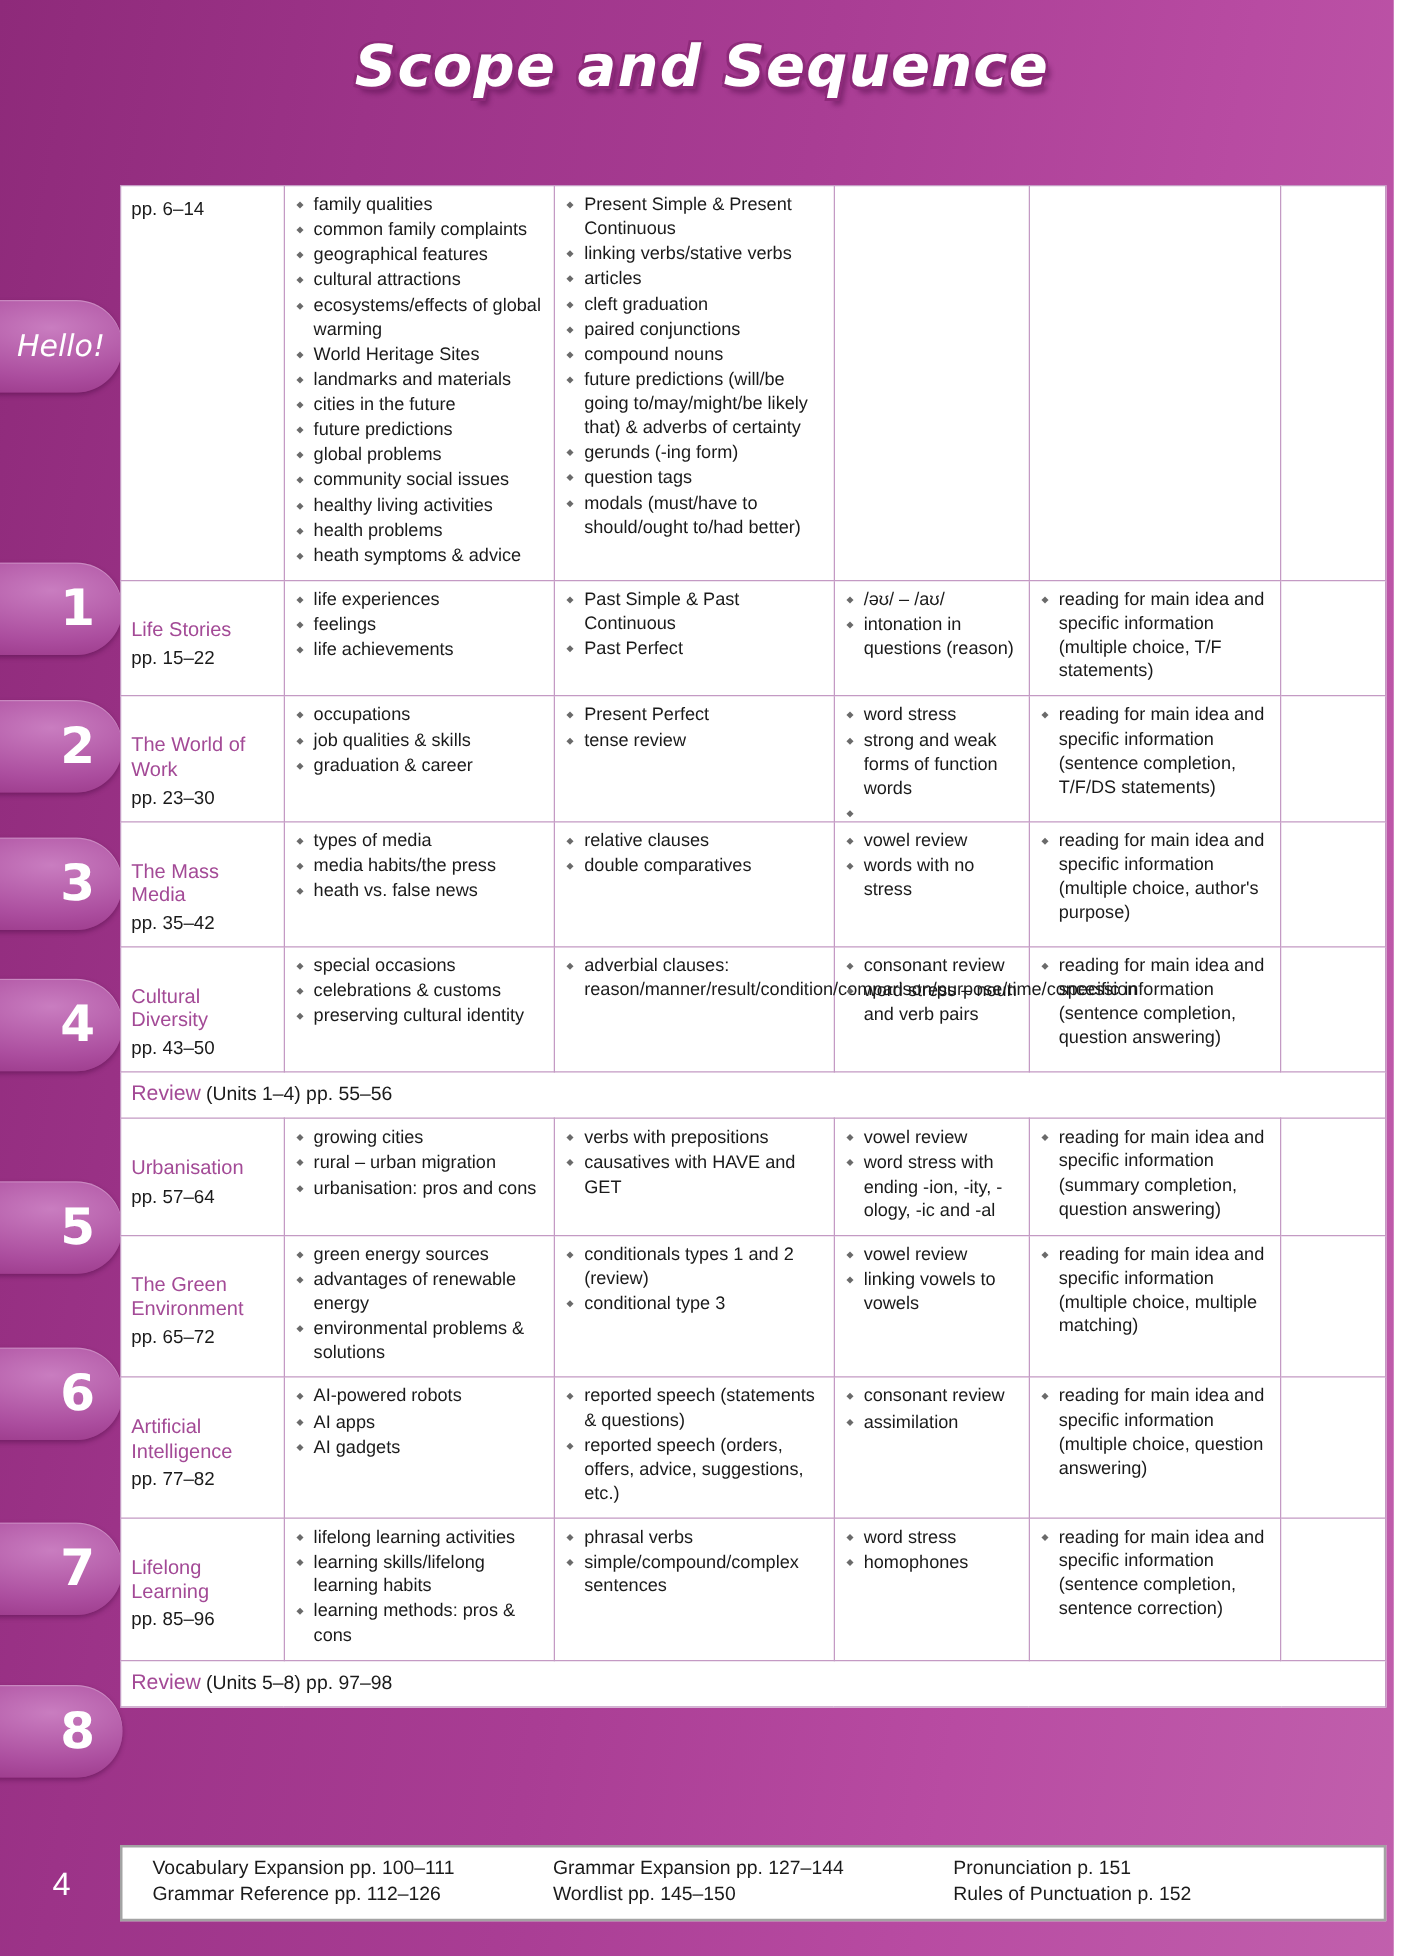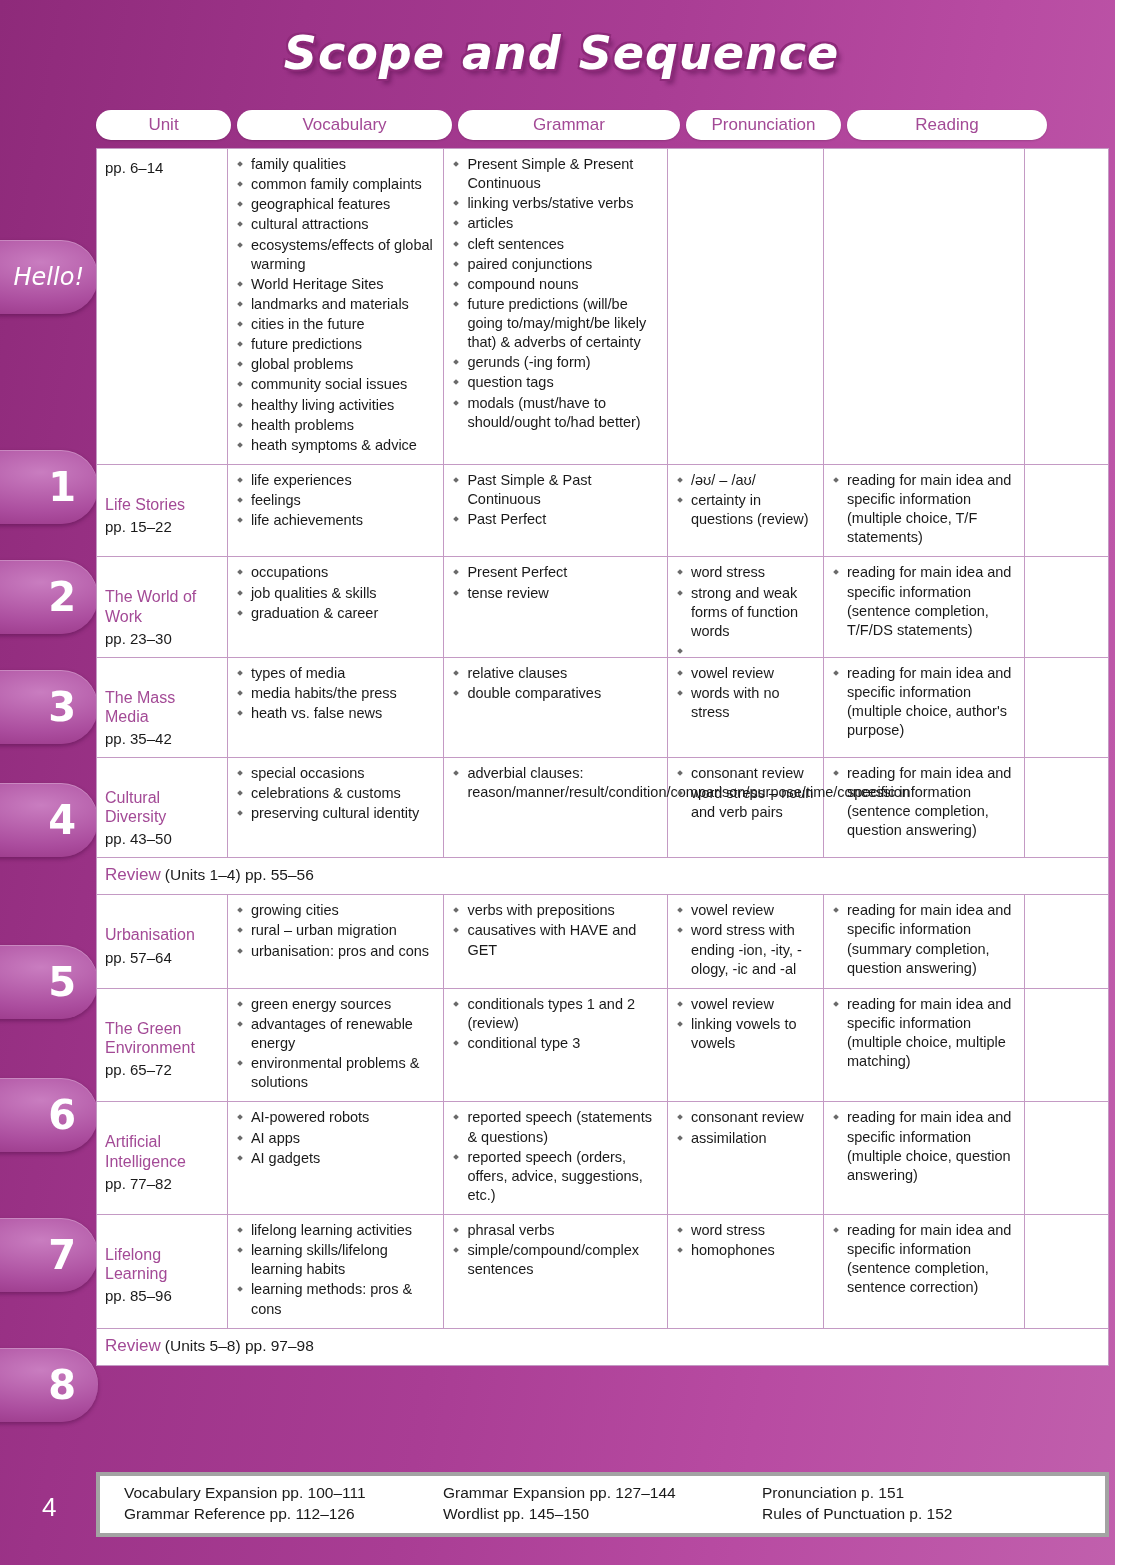--- a/index.html
+++ b/index.html
@@ -159,21 +159,21 @@
     font-weight: normal;
     padding-right: 14px;
   }
   
   .footer {
     position: absolute;
     left: 96px;
     bottom: 28px;
     width: 1013px;
     background: #ffffff;
-    border: 4px solid #a3a3a3;
+    border: 2px solid #a3a3a3;
     box-sizing: border-box;
     padding: 8px 24px 10px 24px;
     font-size: 15.5px;
     color: #1a1a1a;
   }
   .footer-grid {
     display: grid;
     grid-template-columns: 1fr 1fr 1fr;
     row-gap: 3px;
   }
@@ -186,27 +186,20 @@
   }
 </style>
 </head>
 <body>
 
 <div class="page">
   <div class="frame"></div>
 
   <div class="title">Scope and Sequence</div>
 
-  <div class="head-row">
-    <div class="head-pill" style="left:0px; width:135px;">Unit</div>
-    <div class="head-pill" style="left:141px; width:215px;">Vocabulary</div>
-    <div class="head-pill" style="left:362px; width:222px;">Grammar</div>
-    <div class="head-pill" style="left:590px; width:155px;">Pronunciation</div>
-    <div class="head-pill" style="left:751px; width:200px;">Reading</div>
-  </div>
 
   <div class="pill hello" style="top:240px;">
     <span>Hello!</span>
   </div>
   <div class="pill" style="top:450px;">
     <span>1</span>
   </div>
   <div class="pill" style="top:560px;">
     <span>2</span>
   </div>
@@ -261,21 +254,21 @@
             <li>healthy living activities</li>
             <li>health problems</li>
             <li>heath symptoms &amp; advice</li>
           </ul>
         </td>
         <td>
           <ul class="bul">
             <li>Present Simple &amp; Present Continuous</li>
             <li>linking verbs/stative verbs</li>
             <li>articles</li>
-            <li>cleft sentences</li>
+            <li>cleft graduation</li>
             <li>paired conjunctions</li>
             <li>compound nouns</li>
             <li>future predictions (will/be going to/may/might/be likely that) &amp; adverbs of certainty</li>
             <li>gerunds (-ing form)</li>
             <li>question tags</li>
             <li>modals (must/have to should/ought to/had better)</li>
           </ul>
         </td>
         <td></td>
         <td></td>
@@ -296,21 +289,21 @@
         </td>
         <td>
           <ul class="bul">
             <li>Past Simple &amp; Past Continuous</li>
             <li>Past Perfect</li>
           </ul>
         </td>
         <td>
           <ul class="bul">
             <li>/əʊ/ – /aʊ/</li>
-            <li>certainty in questions (review)</li>
+            <li>intonation in questions (reason)</li>
           </ul>
         </td>
         <td>
           <ul class="bul">
             <li>reading for main idea and specific information (multiple choice, T/F statements)</li>
           </ul>
         </td>
         <td></td>
       </tr>
 

